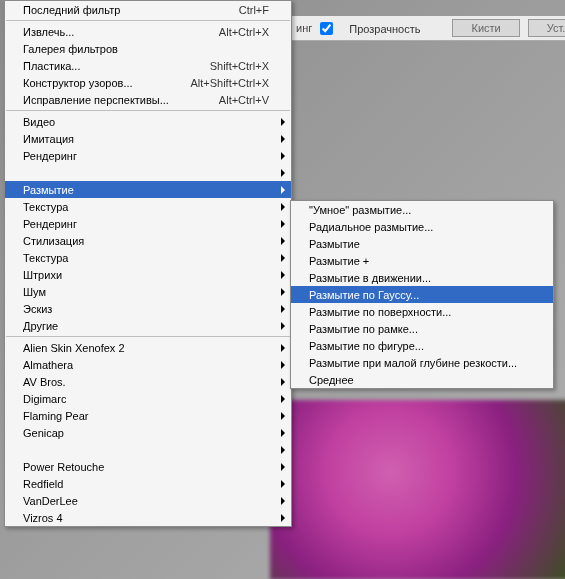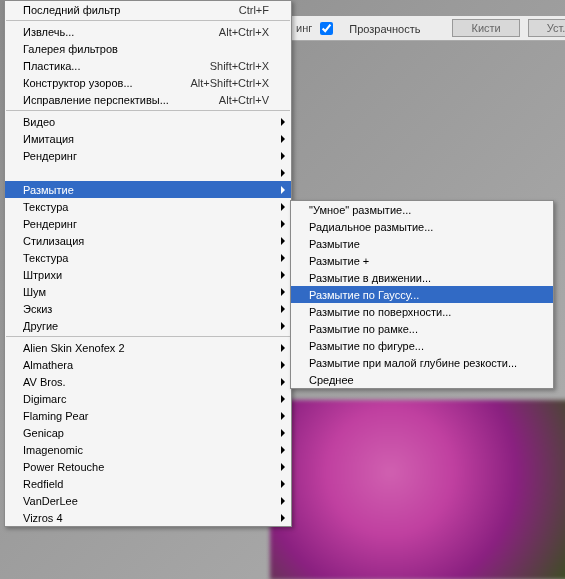--- a/index.html
+++ b/index.html
@@ -146,21 +146,20 @@
       </div>
       <div class="mi">
         <span class="txt">Flaming Pear</span>
         <span class="arrow"></span>
       </div>
       <div class="mi">
         <span class="txt">Genicap</span>
         <span class="arrow"></span>
       </div>
       <div class="mi">
-        <span class="txt">Imagenomic</span>
         <span class="arrow"></span>
       </div>
       <div class="mi">
         <span class="txt">Power Retouche</span>
         <span class="arrow"></span>
       </div>
       <div class="mi">
         <span class="txt">Redfield</span>
         <span class="arrow"></span>
       </div>

